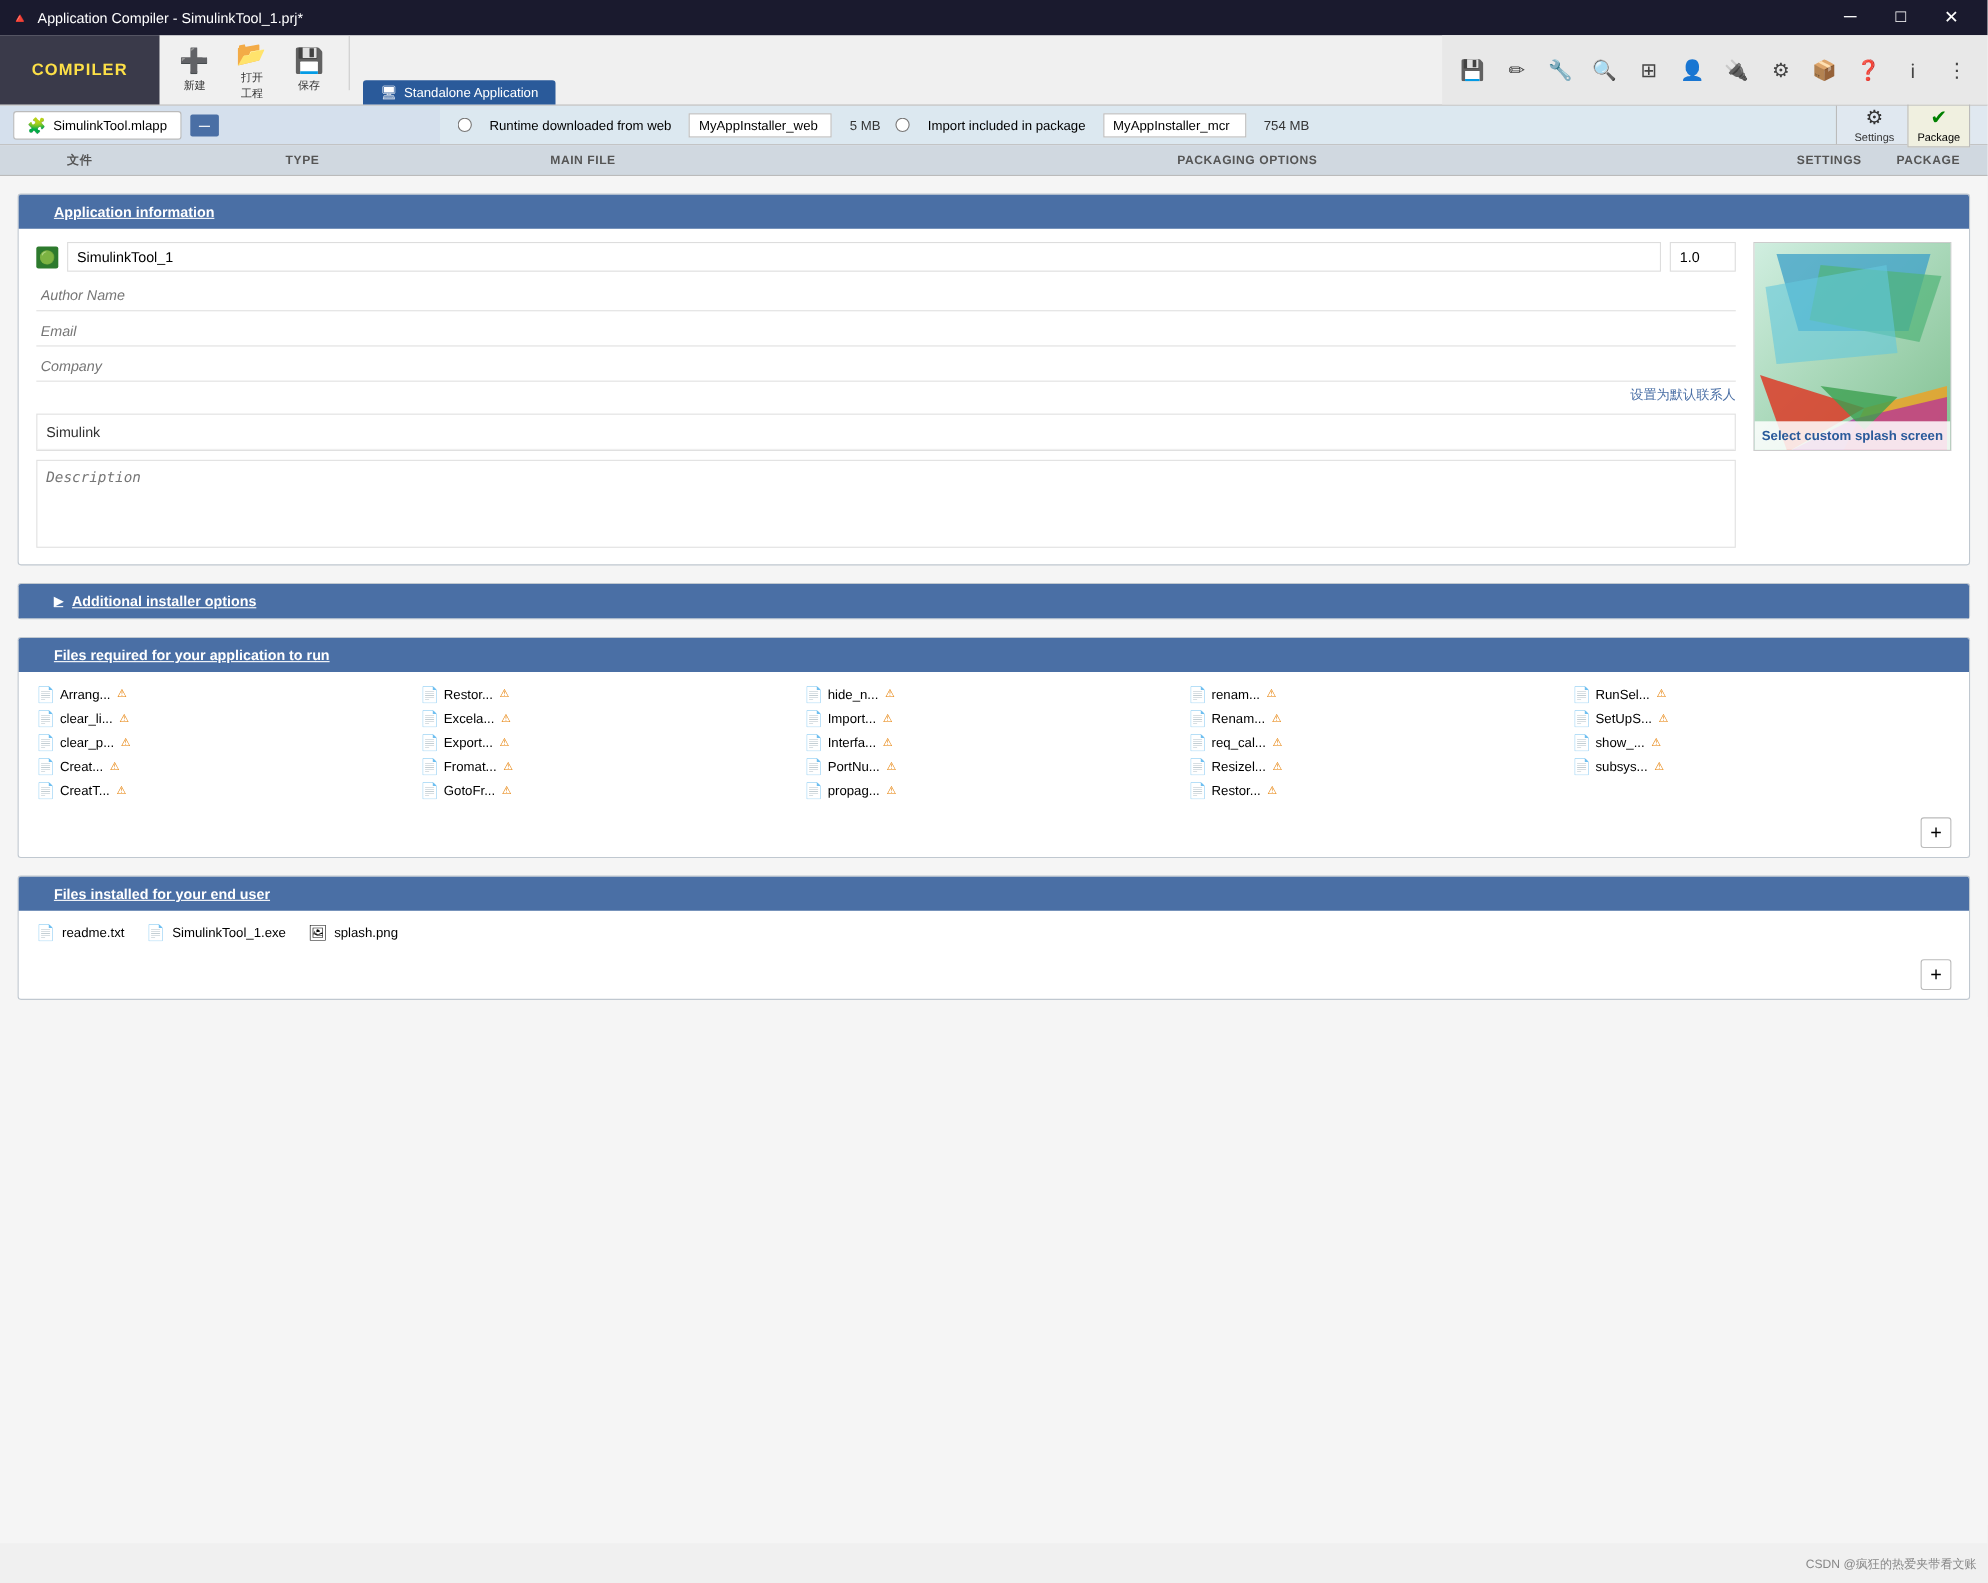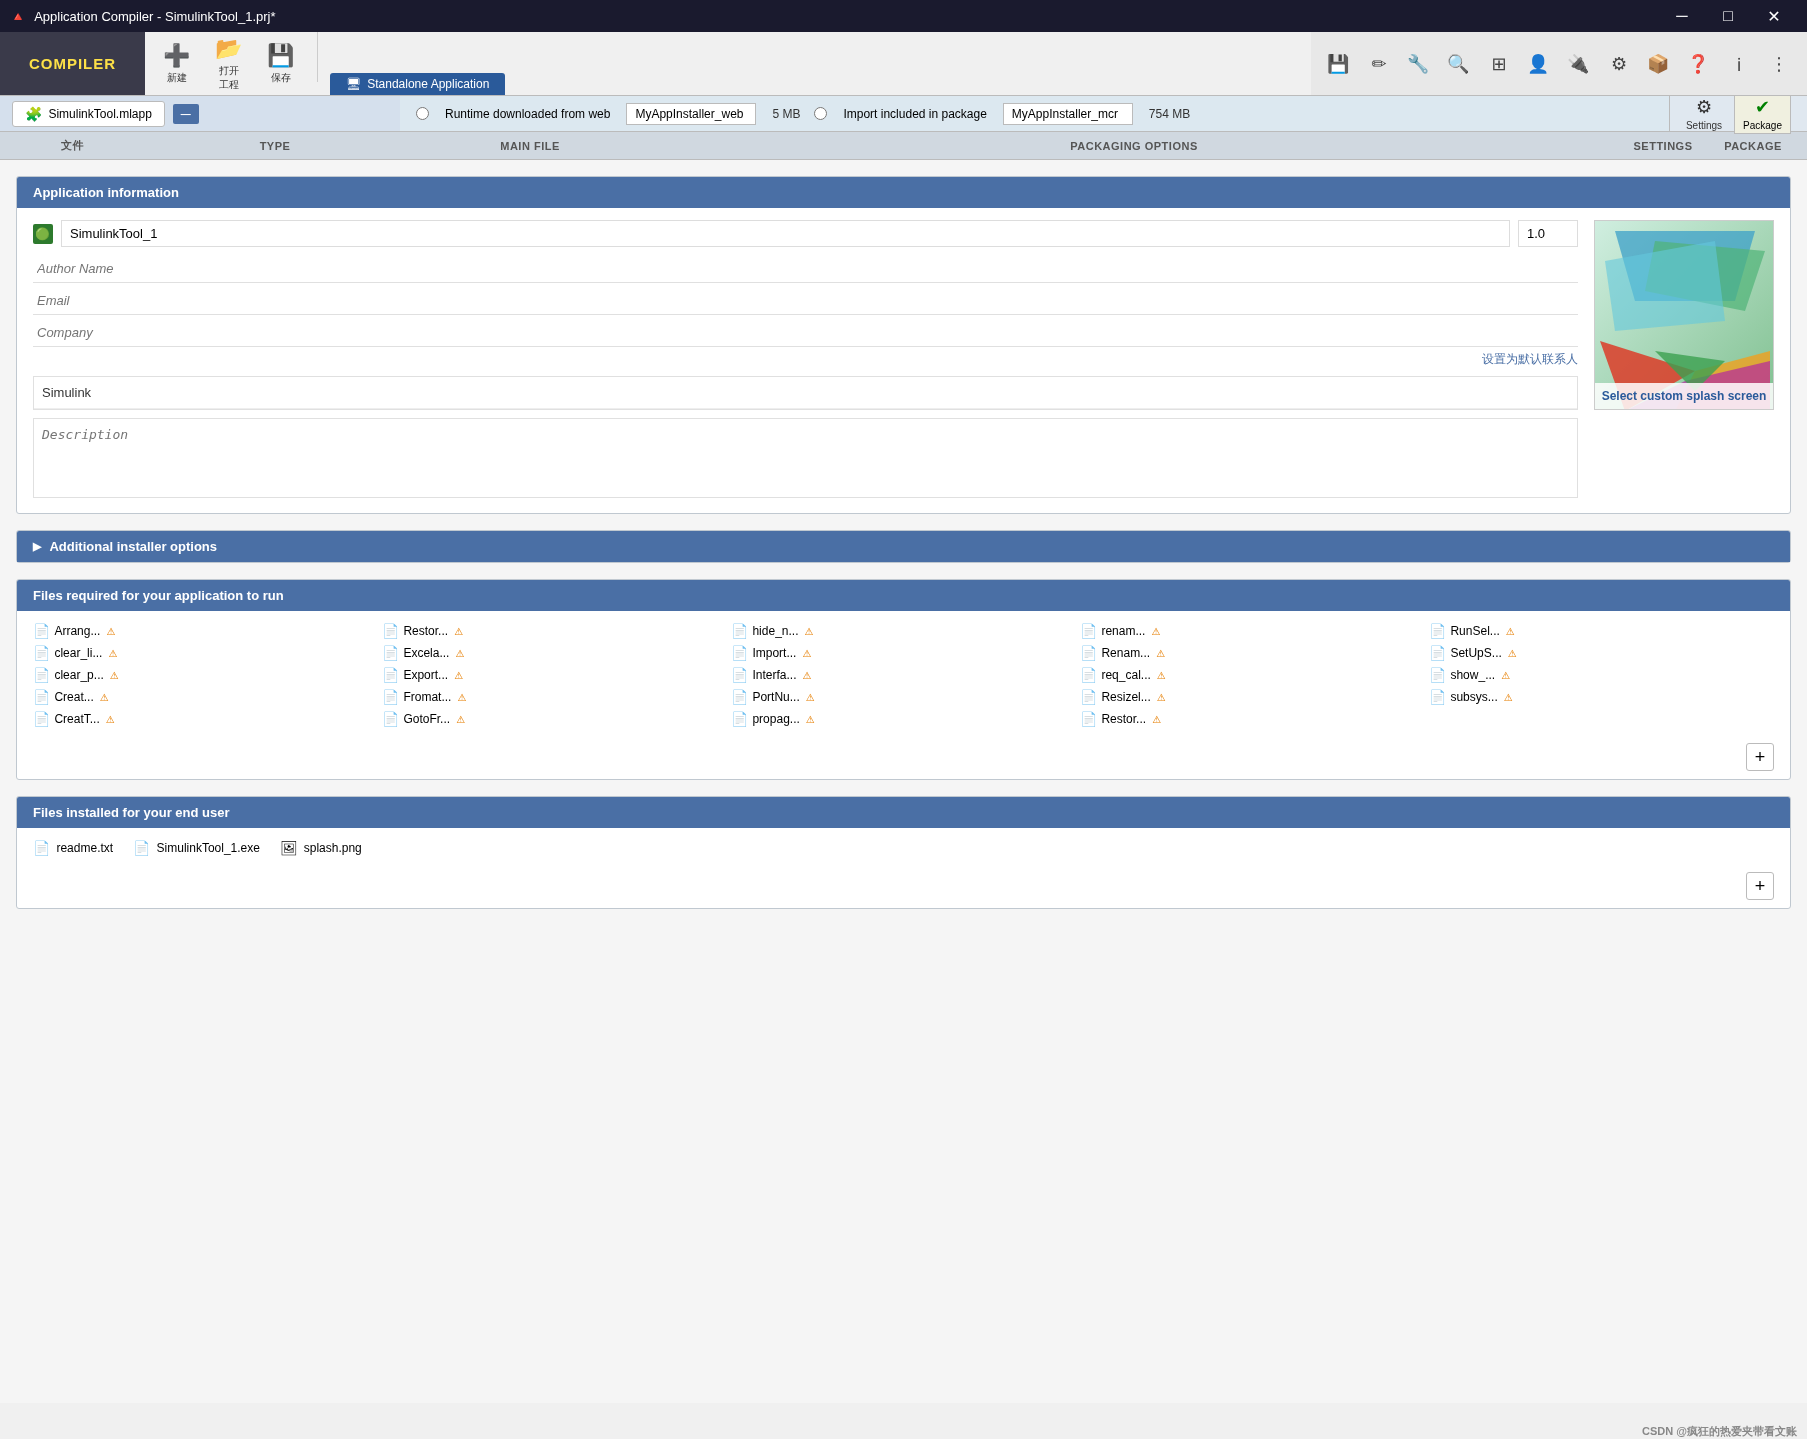--- a/index.html
+++ b/index.html
@@ -126,27 +126,28 @@
     
     .section-panel {
       background: white;
       border: 1px solid #c0c8d0;
       border-radius: 3px;
       margin-bottom: 16px;
     }
     .section-header {
       background: #4a6fa5;
       color: white;
-      padding: 8px 16px;
+      padding: 8px 32px;
       font-size: 13px;
       font-weight: bold;
       border-radius: 2px 2px 0 0;
       display: flex;
       align-items: center;
       gap: 8px;
+      text-decoration: underline;
     }
     .section-header .arrow { font-size: 11px; }
 
     
     .app-info-body {
       padding: 12px 16px;
       display: flex;
       gap: 16px;
     }
     .app-info-left { flex: 1; }
@@ -347,25 +348,24 @@
       cursor: pointer;
       display: flex;
       flex-direction: column;
       align-items: center;
       gap: 2px;
     }
 
     
     .watermark {
       position: fixed;
-      bottom: 0;
+      bottom: 10px;
       right: 10px;
       font-size: 11px;
       color: #888;
-      font-weight: bold;
     }
   </style>
 </head>
 <body>
 
 <div class="title-bar">
   <div class="title-bar-left">
     <span>🔺</span>
     <span>Application Compiler - SimulinkTool_1.prj*</span>
   </div>

